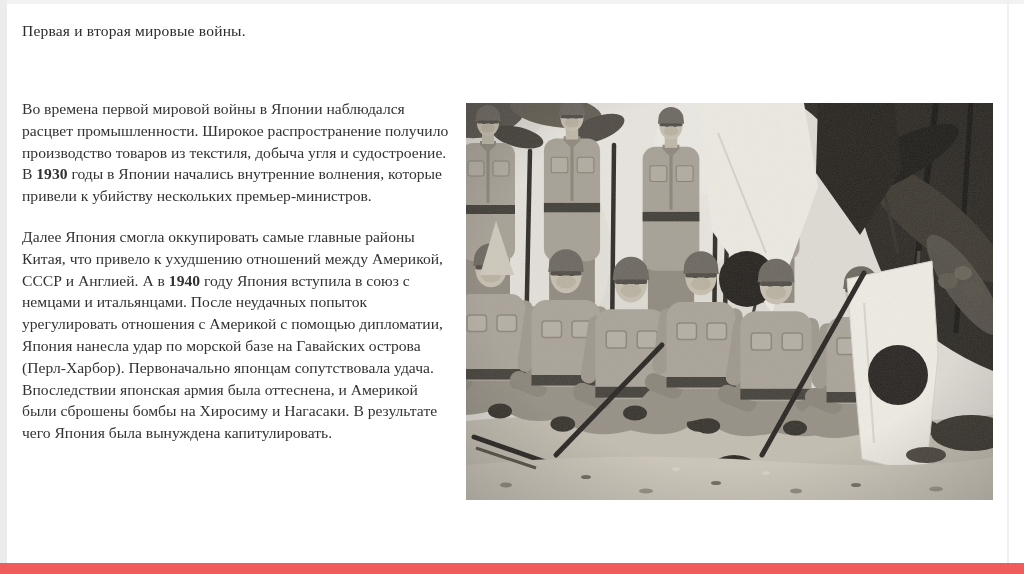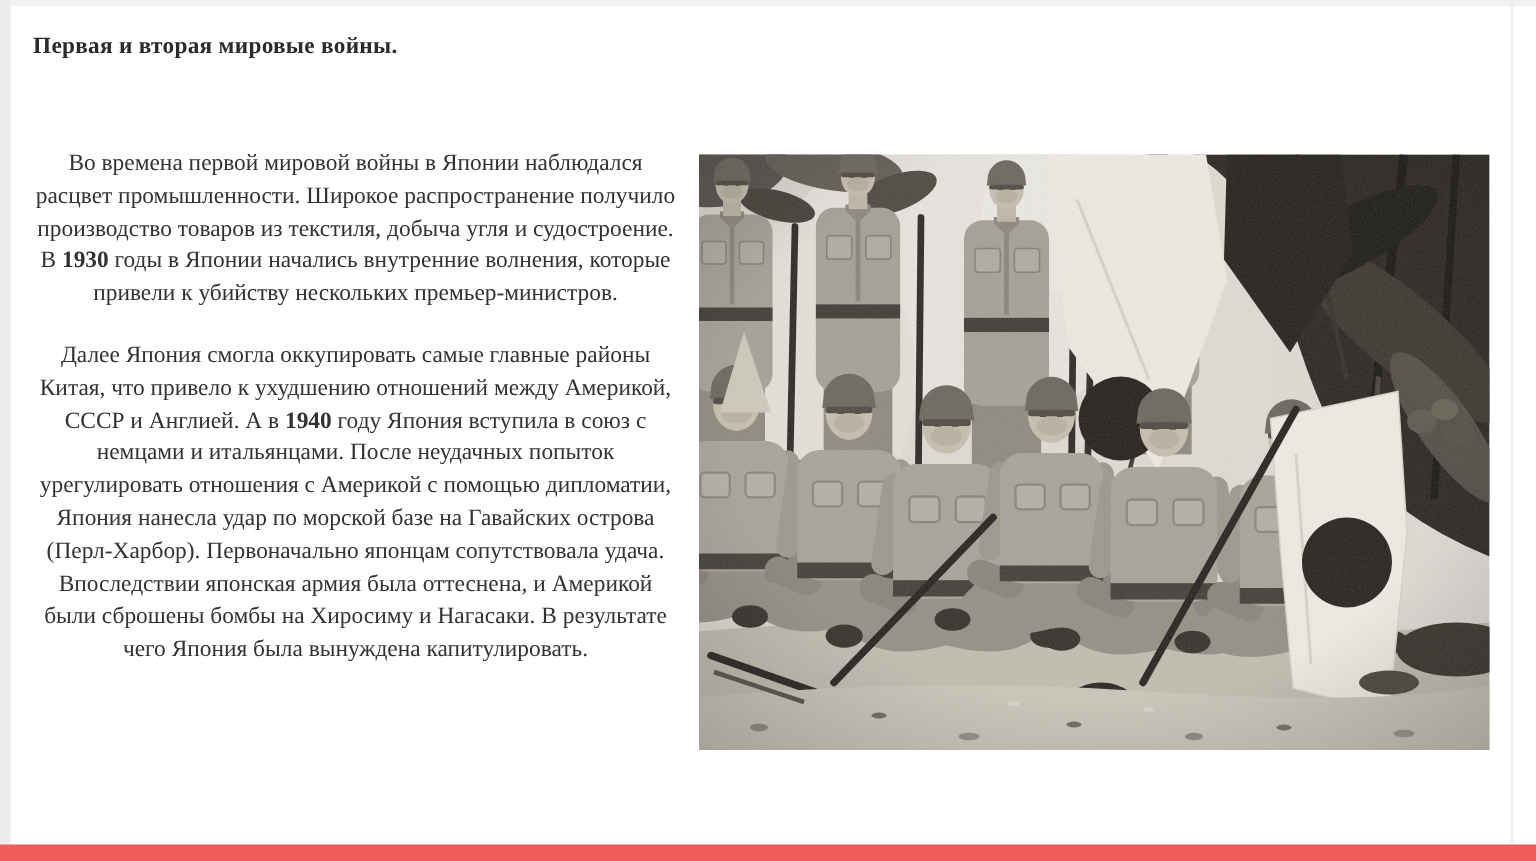--- a/index.html
+++ b/index.html
@@ -5,27 +5,27 @@
   html,body{margin:0;padding:0;background:#e9e9e9;}
   .canvas{
     position:relative;width:1024px;height:574px;background:#ffffff;
     font-family:"Liberation Serif","DejaVu Serif",serif;overflow:hidden;
   }
   .edge-left{position:absolute;left:0;top:0;width:7px;height:574px;background:#ececec;}
   .edge-top{position:absolute;left:0;top:0;width:1024px;height:4px;background:#f2f2f2;}
   .edge-right{position:absolute;left:1007px;top:0;width:2px;height:563px;background:#efefef;}
   .slide-title{
     position:absolute;left:22px;top:22px;margin:0;
-    font-size:15.5px;font-weight:bold;color:#2b2b2b;letter-spacing:.2px;
+    font-size:15.5px;font-weight:normal;color:#2b2b2b;letter-spacing:.2px;
   }
   .body-text{
     position:absolute;left:22px;top:98px;width:430px;
     font-size:15.6px;line-height:21.8px;color:#323232;text-align:left;
   }
-  .body-text p{margin:0 0 19px 0;text-align:center;}
+  .body-text p{margin:0 0 19px 0;}
   .body-text b{font-weight:bold;}
   .slide-photo{
     position:absolute;left:466px;top:103px;width:527px;height:397px;margin:0;
   }
   .slide-photo svg{display:block;width:100%;height:100%;}
   .accent-bar{position:absolute;left:0;top:563px;width:1024px;height:11px;background:#f05c5c;}
 </style>
 </head>
 <body>
 

